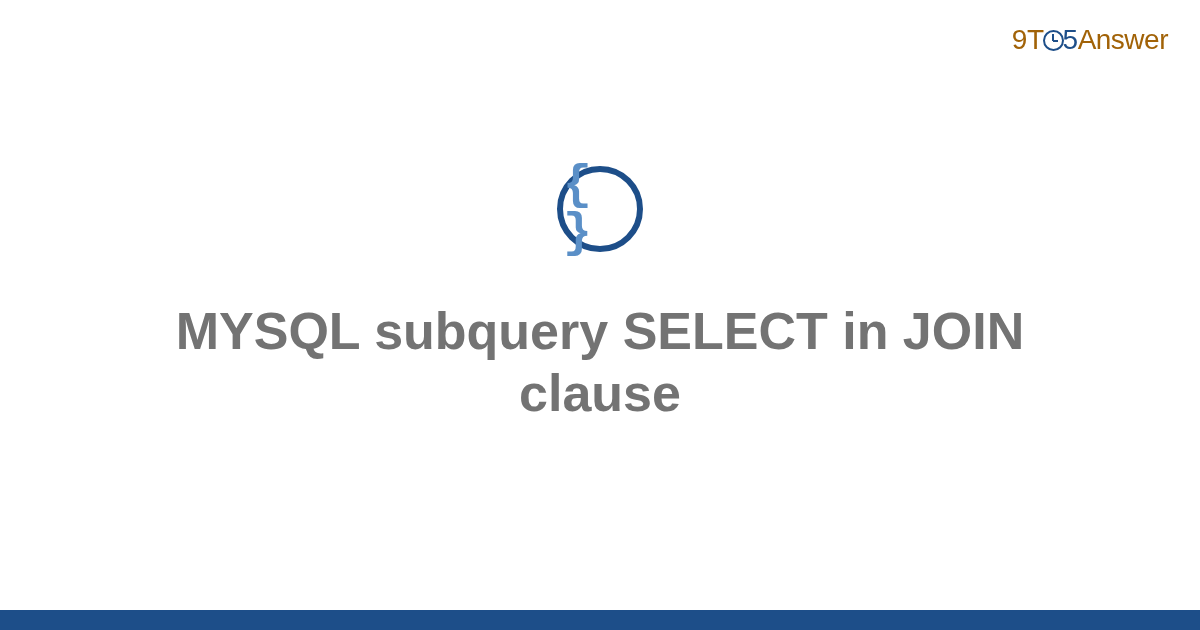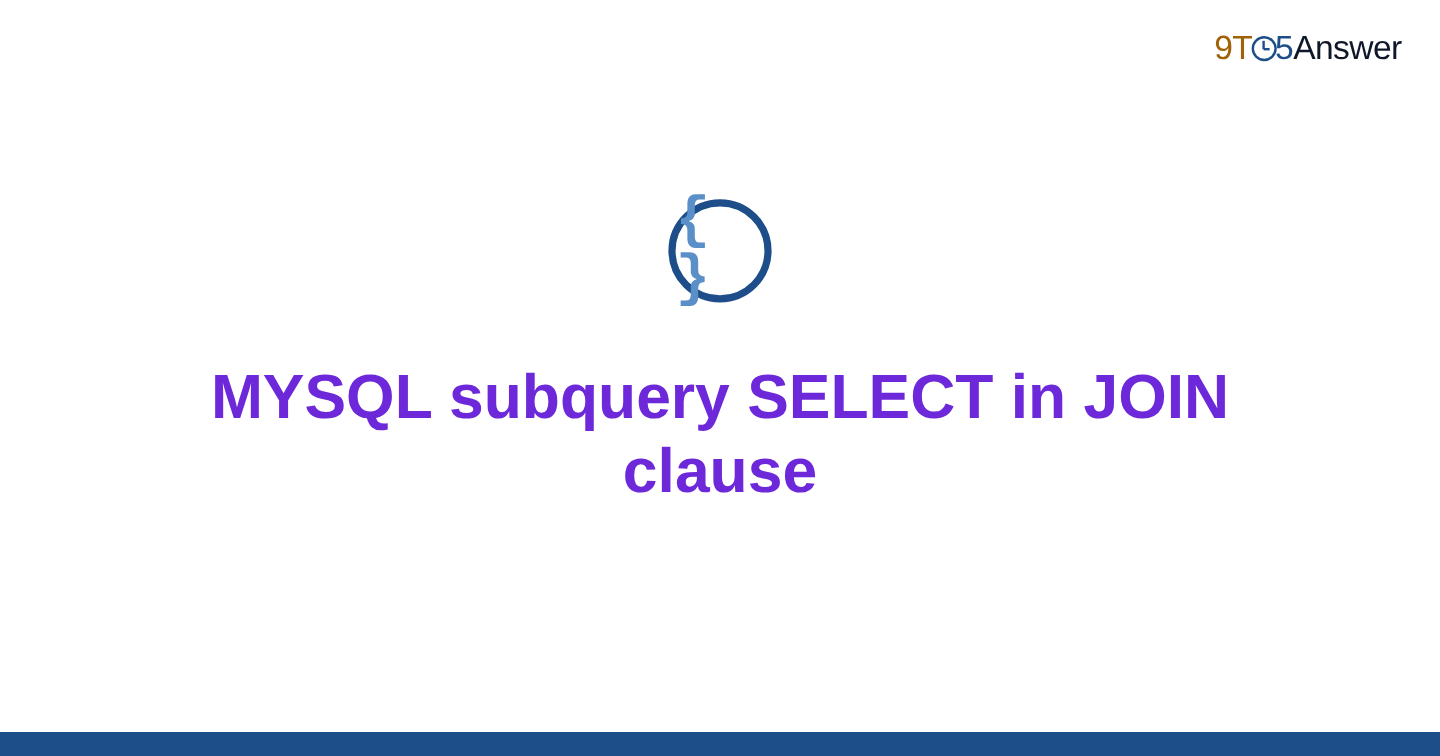--- a/index.html
+++ b/index.html
@@ -54,21 +54,21 @@
       height: 2px;
       background: #1d4e89;
       top: 8px;
       left: 50%;
     }
     .logo-5 {
       color: #1d4e89;
       font-weight: 500;
     }
     .logo-answer {
-      color: #0f172a;
+      color: #a16207;
       font-weight: 400;
     }
     .content {
       position: absolute;
       top: 0;
       left: 0;
       width: 100%;
       height: 610px;
       display: flex;
       flex-direction: column;
@@ -90,21 +90,21 @@
       font-size: 48px;
       font-weight: bold;
       color: #5a8fc7;
       letter-spacing: -4px;
       font-family: "Courier New", monospace;
       line-height: 1;
     }
     .page-title {
       font-size: 52px;
       font-weight: bold;
-      color: #6d28d9;
+      color: #737373;
       text-align: center;
       line-height: 1.2;
       max-width: 1000px;
     }
     .footer-bar {
       position: absolute;
       bottom: 0;
       left: 0;
       width: 100%;
       height: 20px;

